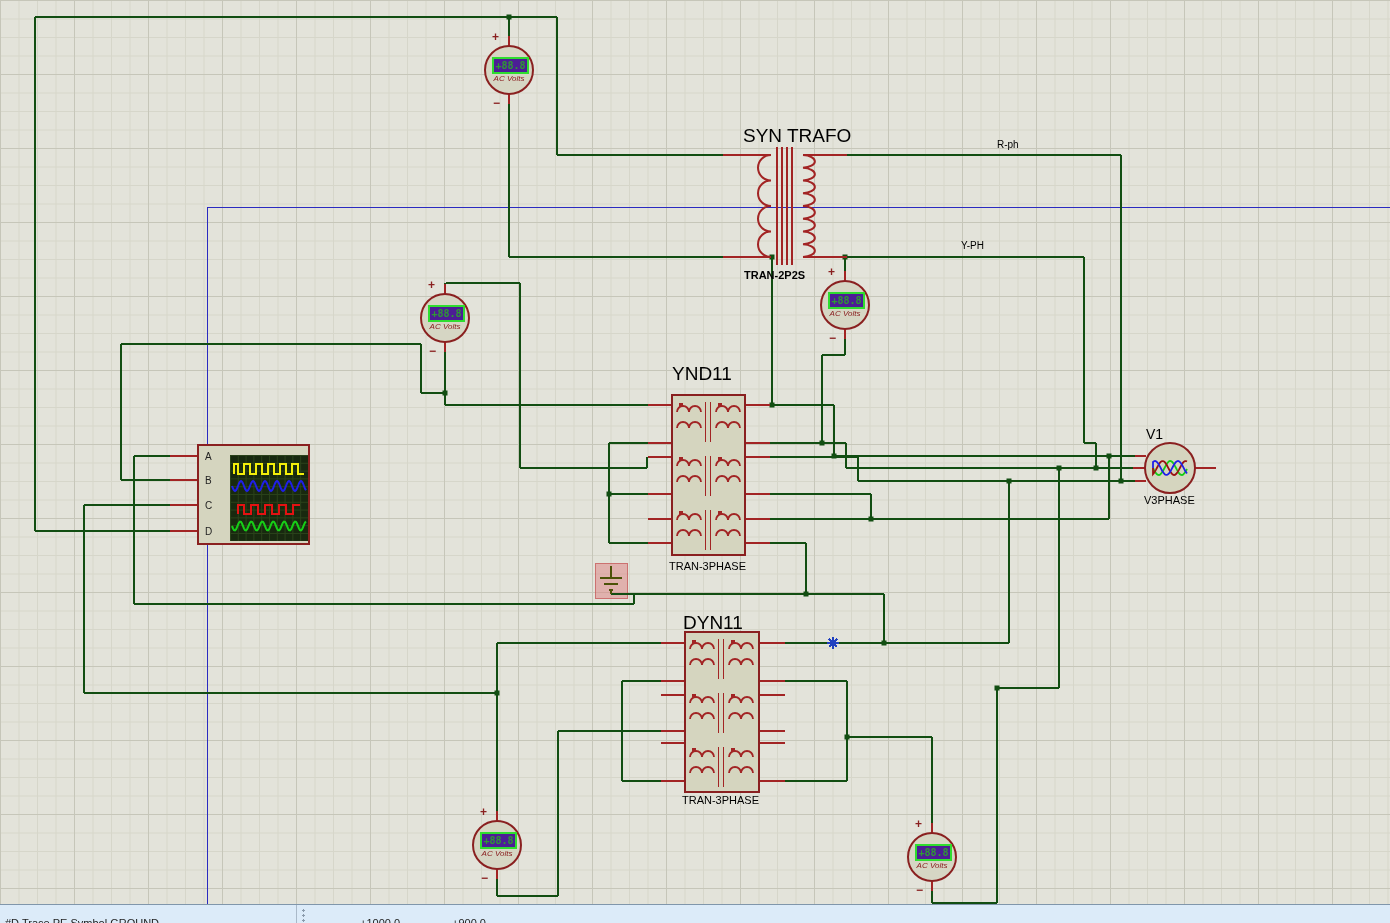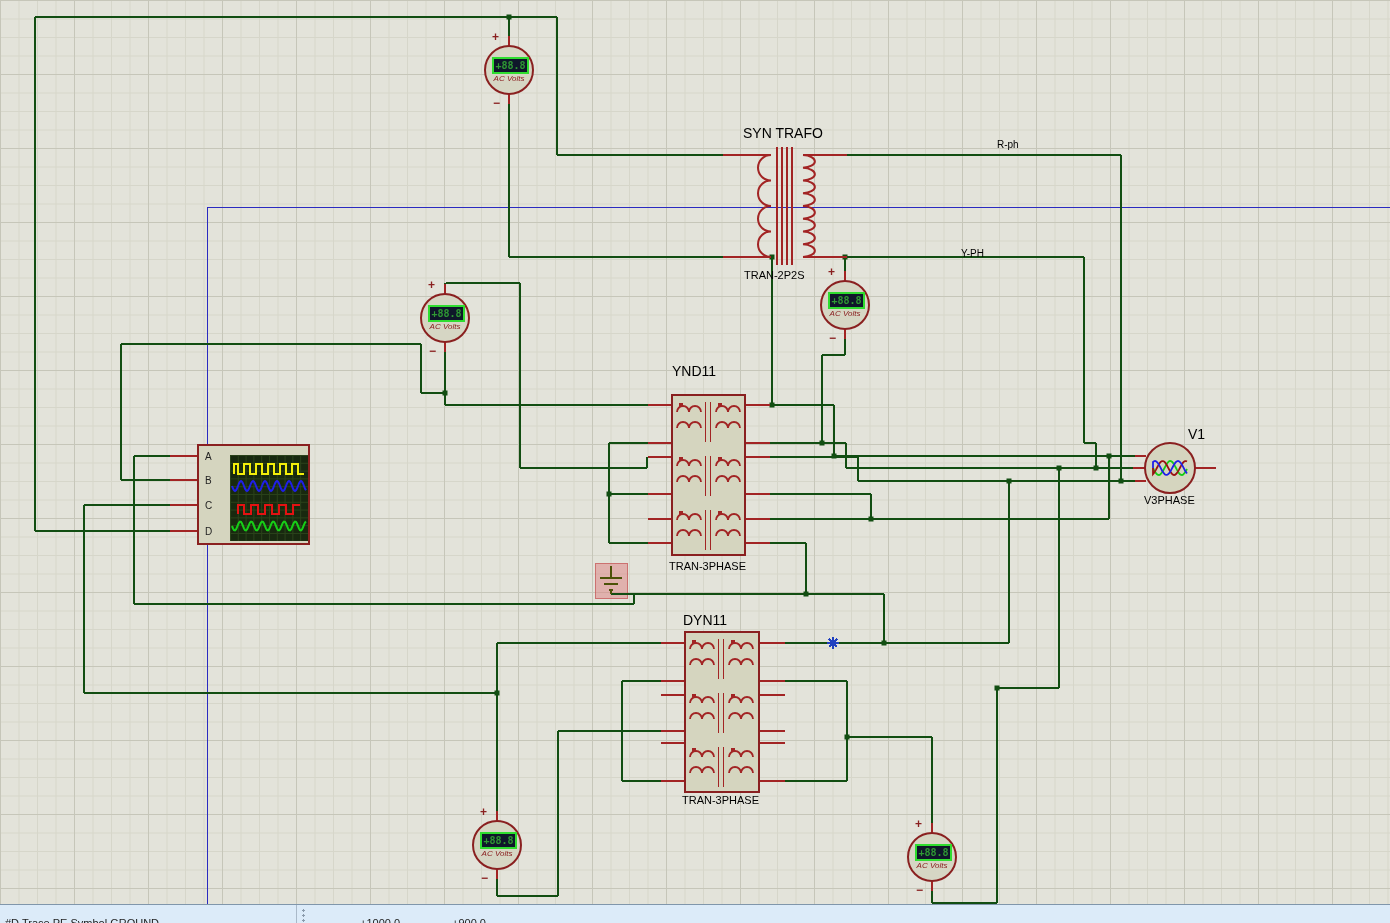--- a/index.html
+++ b/index.html
@@ -9,31 +9,31 @@
     background-image:
       linear-gradient(#c6c6b9 1px, transparent 1px),
       linear-gradient(90deg,#c6c6b9 1px, transparent 1px),
       linear-gradient(#d6d6ca 1px, transparent 1px),
       linear-gradient(90deg,#d6d6ca 1px, transparent 1px);
     background-size:74px 74px,74px 74px,18.5px 18.5px,18.5px 18.5px;}
   .sheet-border{position:absolute;background:#2a2ac0;}
   .comp-box{position:absolute;background:#d5d5bf;border:2px solid #8a2020;box-sizing:border-box;}
   .meter{position:absolute;width:50px;height:50px;border:2px solid #8a2020;border-radius:50%;
     background:#d6d6c4;box-sizing:border-box;}
-  .meter .disp{position:absolute;left:6px;top:10px;width:33px;height:13px;background:#0f172a;
+  .meter .disp{position:absolute;left:6px;top:10px;width:33px;height:13px;background:#4c1d95;
     border:2px solid #2fdd2f;color:#2f9a33;font-family:"DejaVu Sans Mono",monospace;
     font-size:10px;font-weight:bold;line-height:13px;text-align:center;letter-spacing:0;}
   .meter .vlab{position:absolute;left:0;top:27px;width:46px;text-align:center;
     font-size:8px;font-style:italic;color:#8a2020;}
   .pm{position:absolute;color:#8a2020;font-size:12px;font-weight:bold;line-height:10px;}
   .lbl{position:absolute;color:#000;white-space:nowrap;}
-  .t15{font-size:14px;}
+  .t15{font-size:19px;}
   .t11{font-size:11px;}
   .t10{font-size:10px;margin-left:16px;}
-  .t14{font-size:14px;margin-left:42px;}
+  .t14{font-size:14px;}
   .chan{position:absolute;font-size:10px;color:#222;}
   #scope-screen{position:absolute;left:31px;top:9px;width:78px;height:86px;background:#18290f;
     background-image:linear-gradient(#2a421a 1px,transparent 1px),
       linear-gradient(90deg,#2a421a 1px,transparent 1px);
     background-size:7.8px 7.8px;}
   #ground-sel{position:absolute;left:595px;top:563px;width:33px;height:36px;
     background:rgba(222,128,128,0.5);border:1px solid rgba(195,85,85,0.7);box-sizing:border-box;}
   #svg-layer{position:absolute;left:0;top:0;}
   #statusbar{position:absolute;left:0;top:904px;width:1390px;height:19px;background:#dcebf9;
     border-top:1px solid #8096ab;box-sizing:border-box;overflow:hidden;font-size:11px;color:#222;}
@@ -281,29 +281,29 @@
       <line x1="604" y1="584" x2="618" y2="584" stroke="#4c5208" stroke-width="2" shape-rendering="crispEdges"></line>
       <line x1="609" y1="590" x2="613" y2="590" stroke="#4c5208" stroke-width="2" shape-rendering="crispEdges"></line>
       <line x1="611" y1="590" x2="611" y2="594" stroke="#4c5208" stroke-width="2" shape-rendering="crispEdges"></line>
       <line x1="829" y1="639" x2="837" y2="647" stroke="#2040c0" stroke-width="1.5" shape-rendering="crispEdges"></line>
       <line x1="837" y1="639" x2="829" y2="647" stroke="#2040c0" stroke-width="1.5" shape-rendering="crispEdges"></line>
       <line x1="833" y1="637" x2="833" y2="649" stroke="#2040c0" stroke-width="1.5" shape-rendering="crispEdges"></line>
       <line x1="827" y1="643" x2="839" y2="643" stroke="#2040c0" stroke-width="1.5" shape-rendering="crispEdges"></line>
     </svg>
 
   <div class="lbl t15" style="left:743px;top:125px;">SYN TRAFO</div>
-  <div class="lbl t11" style="left:744px;top:269px;">TRAN-2P2S</div>
+  <div class="lbl t11" style="left:744px;top:269px;font-weight:bold;">TRAN-2P2S</div>
   <div class="lbl t15" style="left:672px;top:363px;">YND11</div>
   <div class="lbl t11" style="left:669px;top:560px;">TRAN-3PHASE</div>
   <div class="lbl t15" style="left:683px;top:612px;">DYN11</div>
   <div class="lbl t11" style="left:682px;top:794px;">TRAN-3PHASE</div>
   <div class="lbl t14" style="left:1146px;top:426px;">V1</div>
   <div class="lbl t11" style="left:1144px;top:494px;">V3PHASE</div>
   <div class="lbl t10" style="left:981px;top:139px;">R-ph</div>
-  <div class="lbl t10" style="left:945px;top:248px;">Y-PH</div>
+  <div class="lbl t10" style="left:945px;top:240px;">Y-PH</div>
 <div class="meter" style="left: 484px; top: 45px;">
       <div class="disp">+88.8</div>
       <div class="vlab">AC Volts</div>
     </div>
     <span class="pm" style="left: 492px; top: 32px;">+</span>
     <span class="pm" style="left: 493px; top: 98px;">−</span>
     <div class="meter" style="left: 420px; top: 293px;">
       <div class="disp">+88.8</div>
       <div class="vlab">AC Volts</div>
     </div>

